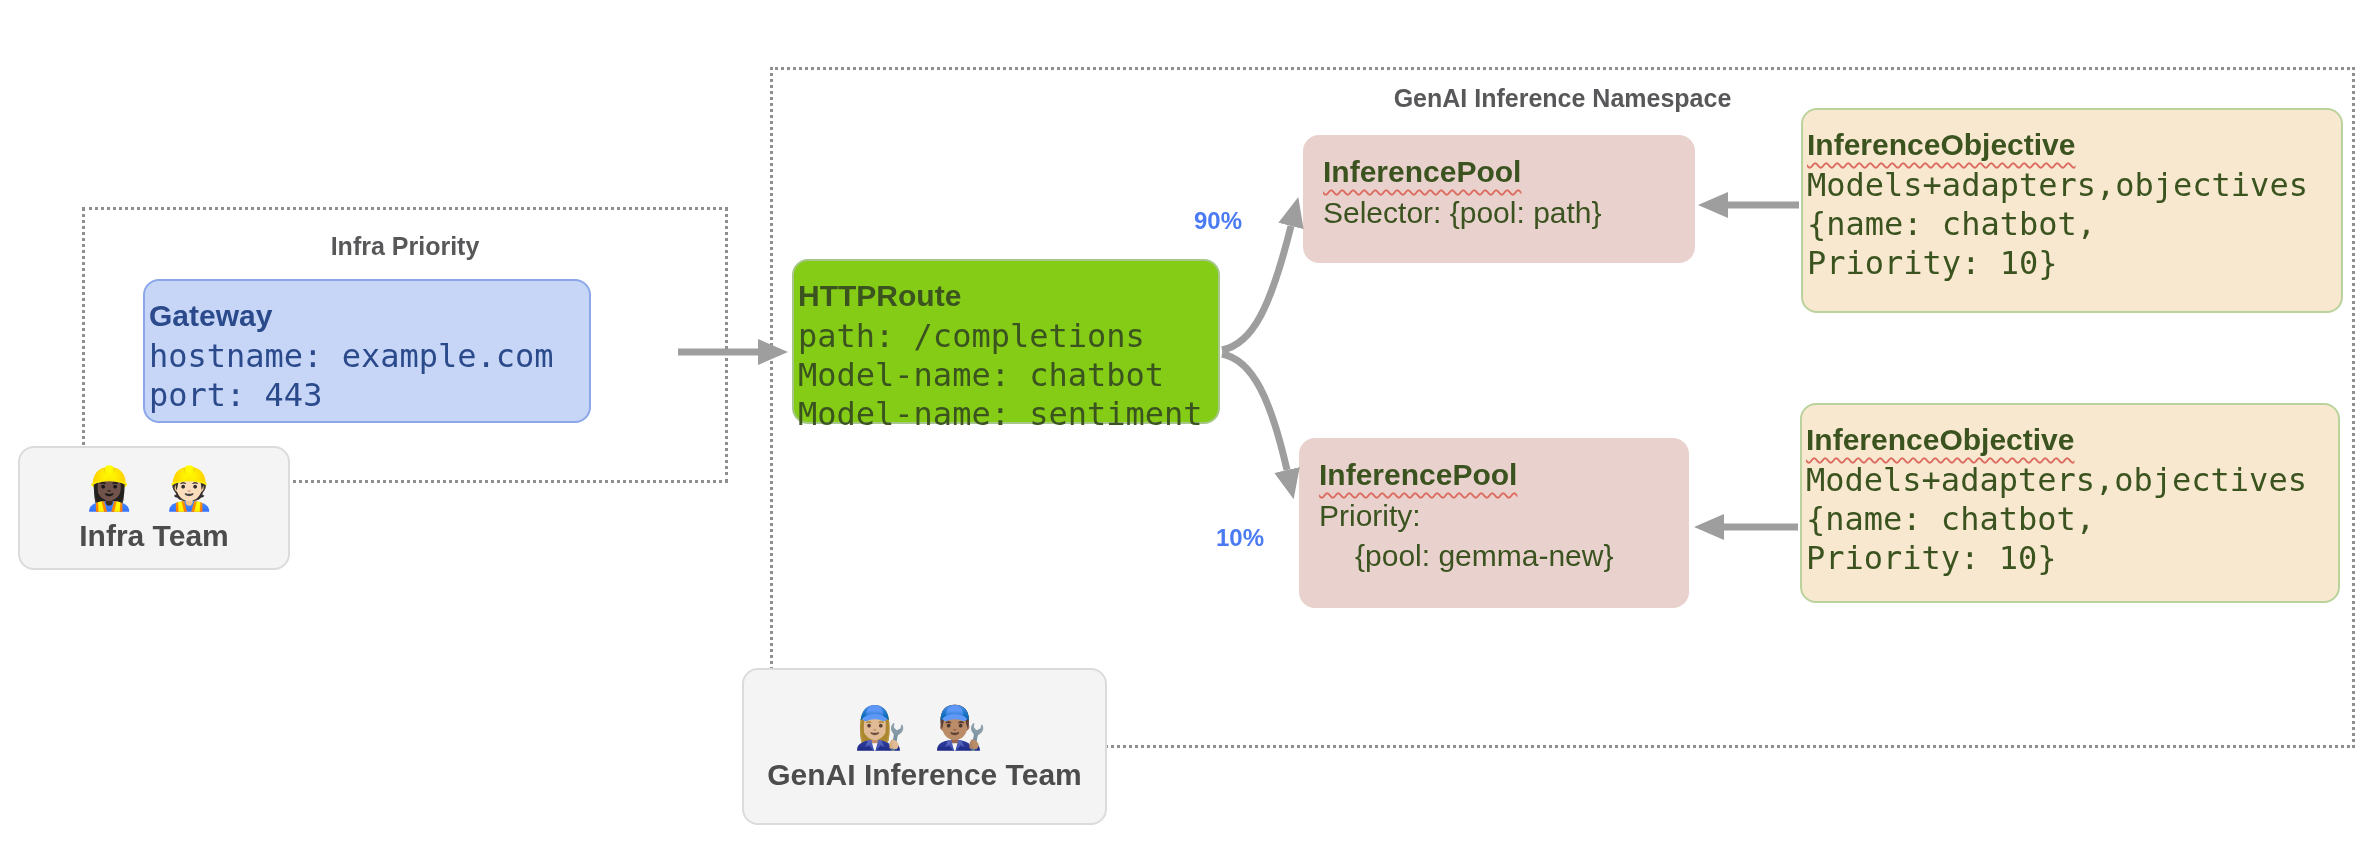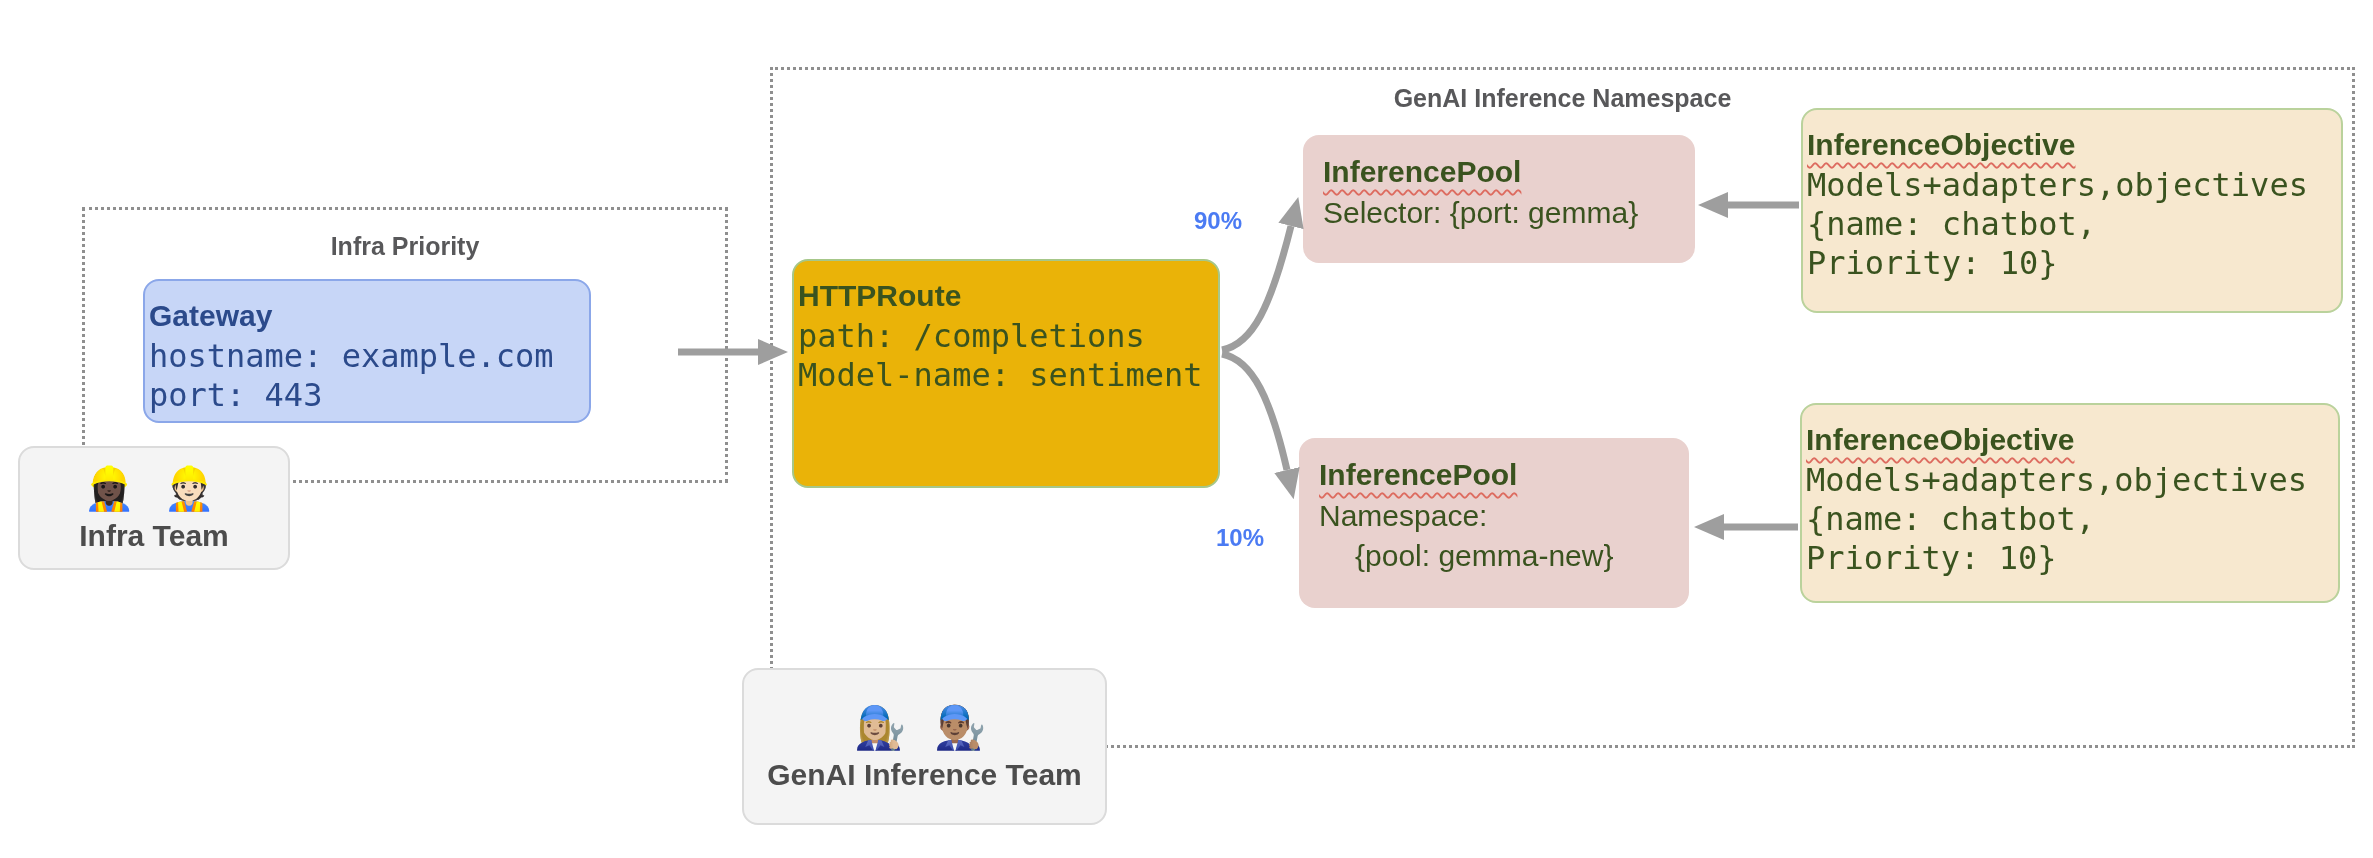--- a/index.html
+++ b/index.html
@@ -64,22 +64,22 @@
   }
   .indent { padding-left: 36px; }
 
   .node-gateway {
     left: 143px; top: 279px; width: 448px; height: 144px;
     background: #c7d6f7;
     border: 2px solid #8ba7e9;
     color: #2b4a8b;
   }
   .node-httproute {
-    left: 792px; top: 259px; width: 428px; height: 229px;
-    background: #eab308;
+    left: 792px; top: 259px; width: 428px; height: 165px;
+    background: #84cc16;
     border: 2px solid #a6c789;
     color: #3a531f;
   }
   .node-pool-top {
     left: 1303px; top: 135px; width: 392px; height: 128px;
     background: #e9d1ce;
     color: #3a531f;
     padding: 16px 20px;
   }
   .node-pool-bottom {
@@ -183,31 +183,32 @@
 
   <div class="node node-gateway">
     <div class="node-title">Gateway</div>
     <div class="mono-line">hostname: example.com</div>
     <div class="mono-line">port: 443</div>
   </div>
 
   <div class="node node-httproute">
     <div class="node-title">HTTPRoute</div>
     <div class="mono-line">path: /completions</div>
+    <div class="mono-line">Model-name: chatbot</div>
     <div class="mono-line">Model-name: sentiment</div>
   </div>
 
   <div class="node node-pool-top">
     <div class="node-title"><span class="squiggly">InferencePool</span></div>
-    <div class="sans-line">Selector: {port: gemma}</div>
+    <div class="sans-line">Selector: {pool: path}</div>
   </div>
 
   <div class="node node-pool-bottom">
     <div class="node-title"><span class="squiggly">InferencePool</span></div>
-    <div class="sans-line">Namespace:</div>
+    <div class="sans-line">Priority:</div>
     <div class="sans-line indent">{pool: gemma-new}</div>
   </div>
 
   <div class="node node-obj-top">
     <div class="node-title"><span class="squiggly">InferenceObjective</span></div>
     <div class="mono-line">Models+adapters,objectives</div>
     <div class="mono-line">{name: chatbot,</div>
     <div class="mono-line">Priority: 10}</div>
   </div>
 

